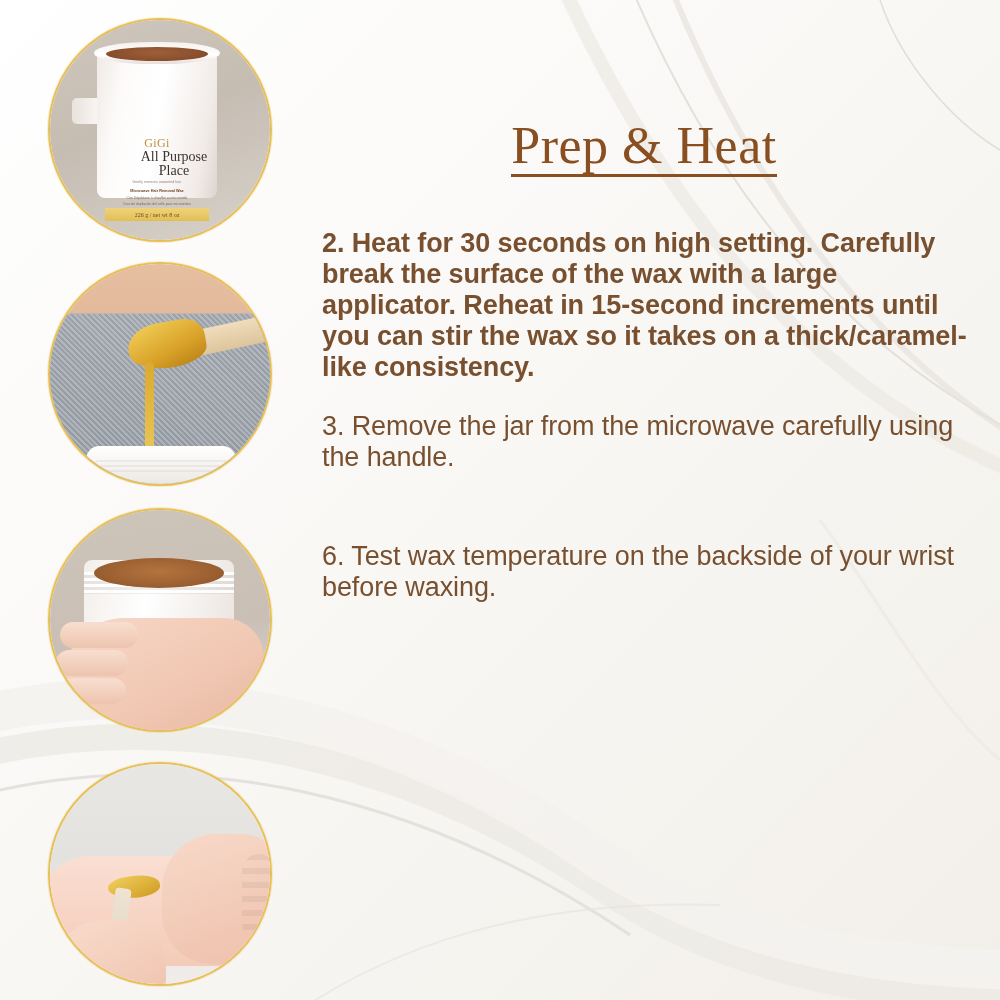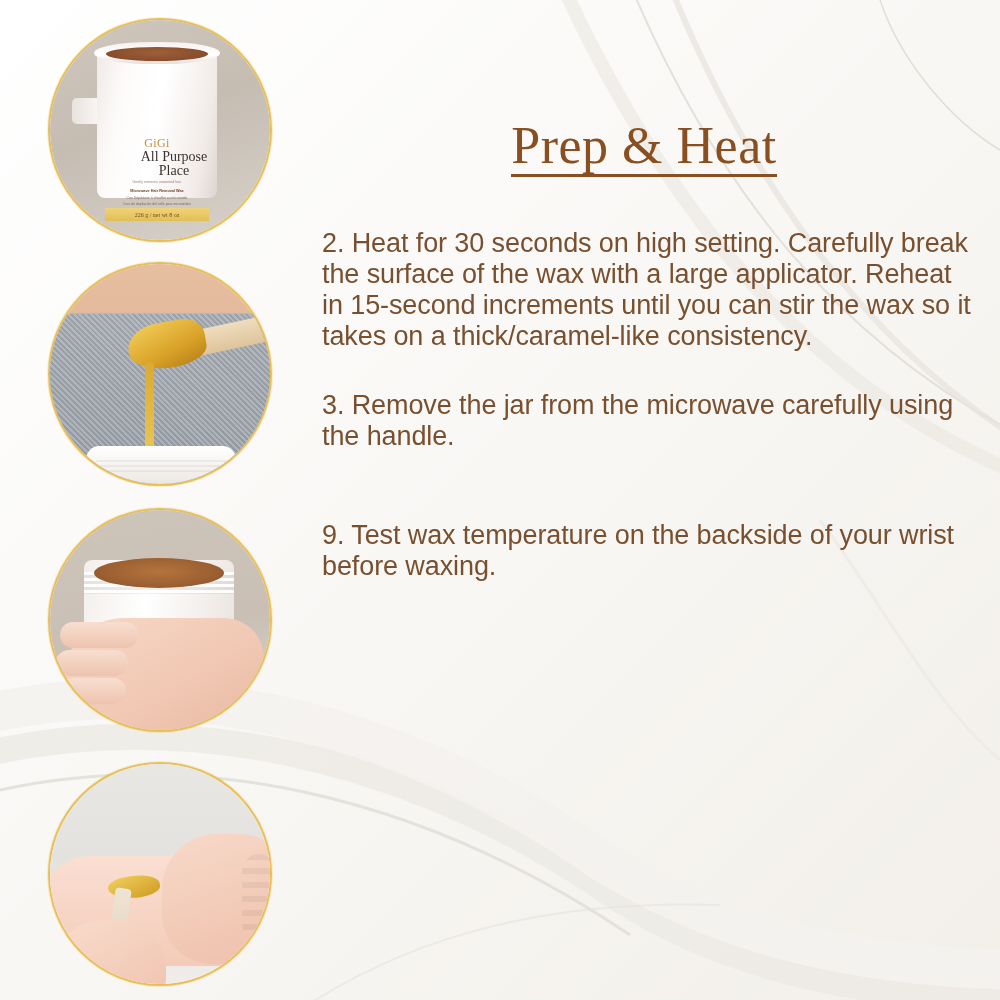--- a/index.html
+++ b/index.html
@@ -206,21 +206,21 @@
   }
 
   .steps { position:absolute; left:4px; top:228px; right:28px; }
   .step {
     color:#78502f;
     font-size:27px;
     line-height:31px;
     letter-spacing:-.1px;
   }
   .s1 { margin-bottom:46px; }
-  .s2 { margin-bottom:38px; }
+  .s2 { margin-bottom:28px;font-weight:bold; }
   .s3 { margin-bottom:68px; }
 </style>
 </head>
 <body>
 
 <div class="bg">
   <svg viewBox="0 0 1000 1000" preserveAspectRatio="none">
     <defs>
       <linearGradient id="vg" x1="0" y1="0" x2="1" y2="1">
         <stop offset="0%" stop-color="#ffffff"></stop>
@@ -297,15 +297,15 @@
 
 <div class="content">
 
   <div class="title-wrap">
     <span class="title">Prep &amp; Heat</span>
   </div>
 
   <div class="steps">
     <p class="step s2">2. Heat for 30 seconds on high setting. Carefully break the surface of the wax with a large applicator. Reheat in 15-second increments until you can stir the wax so it takes on a thick/caramel-like consistency.</p>
     <p class="step s3">3. Remove the jar from the microwave carefully using the handle.</p>
-    <p class="step s4">9. Test wax temperature on the backside of your wrist before waxing.</p>
+    <p class="step s4">6. Test wax temperature on the backside of your wrist before waxing.</p>
   </div>
 </div>
 
 </body></html>

